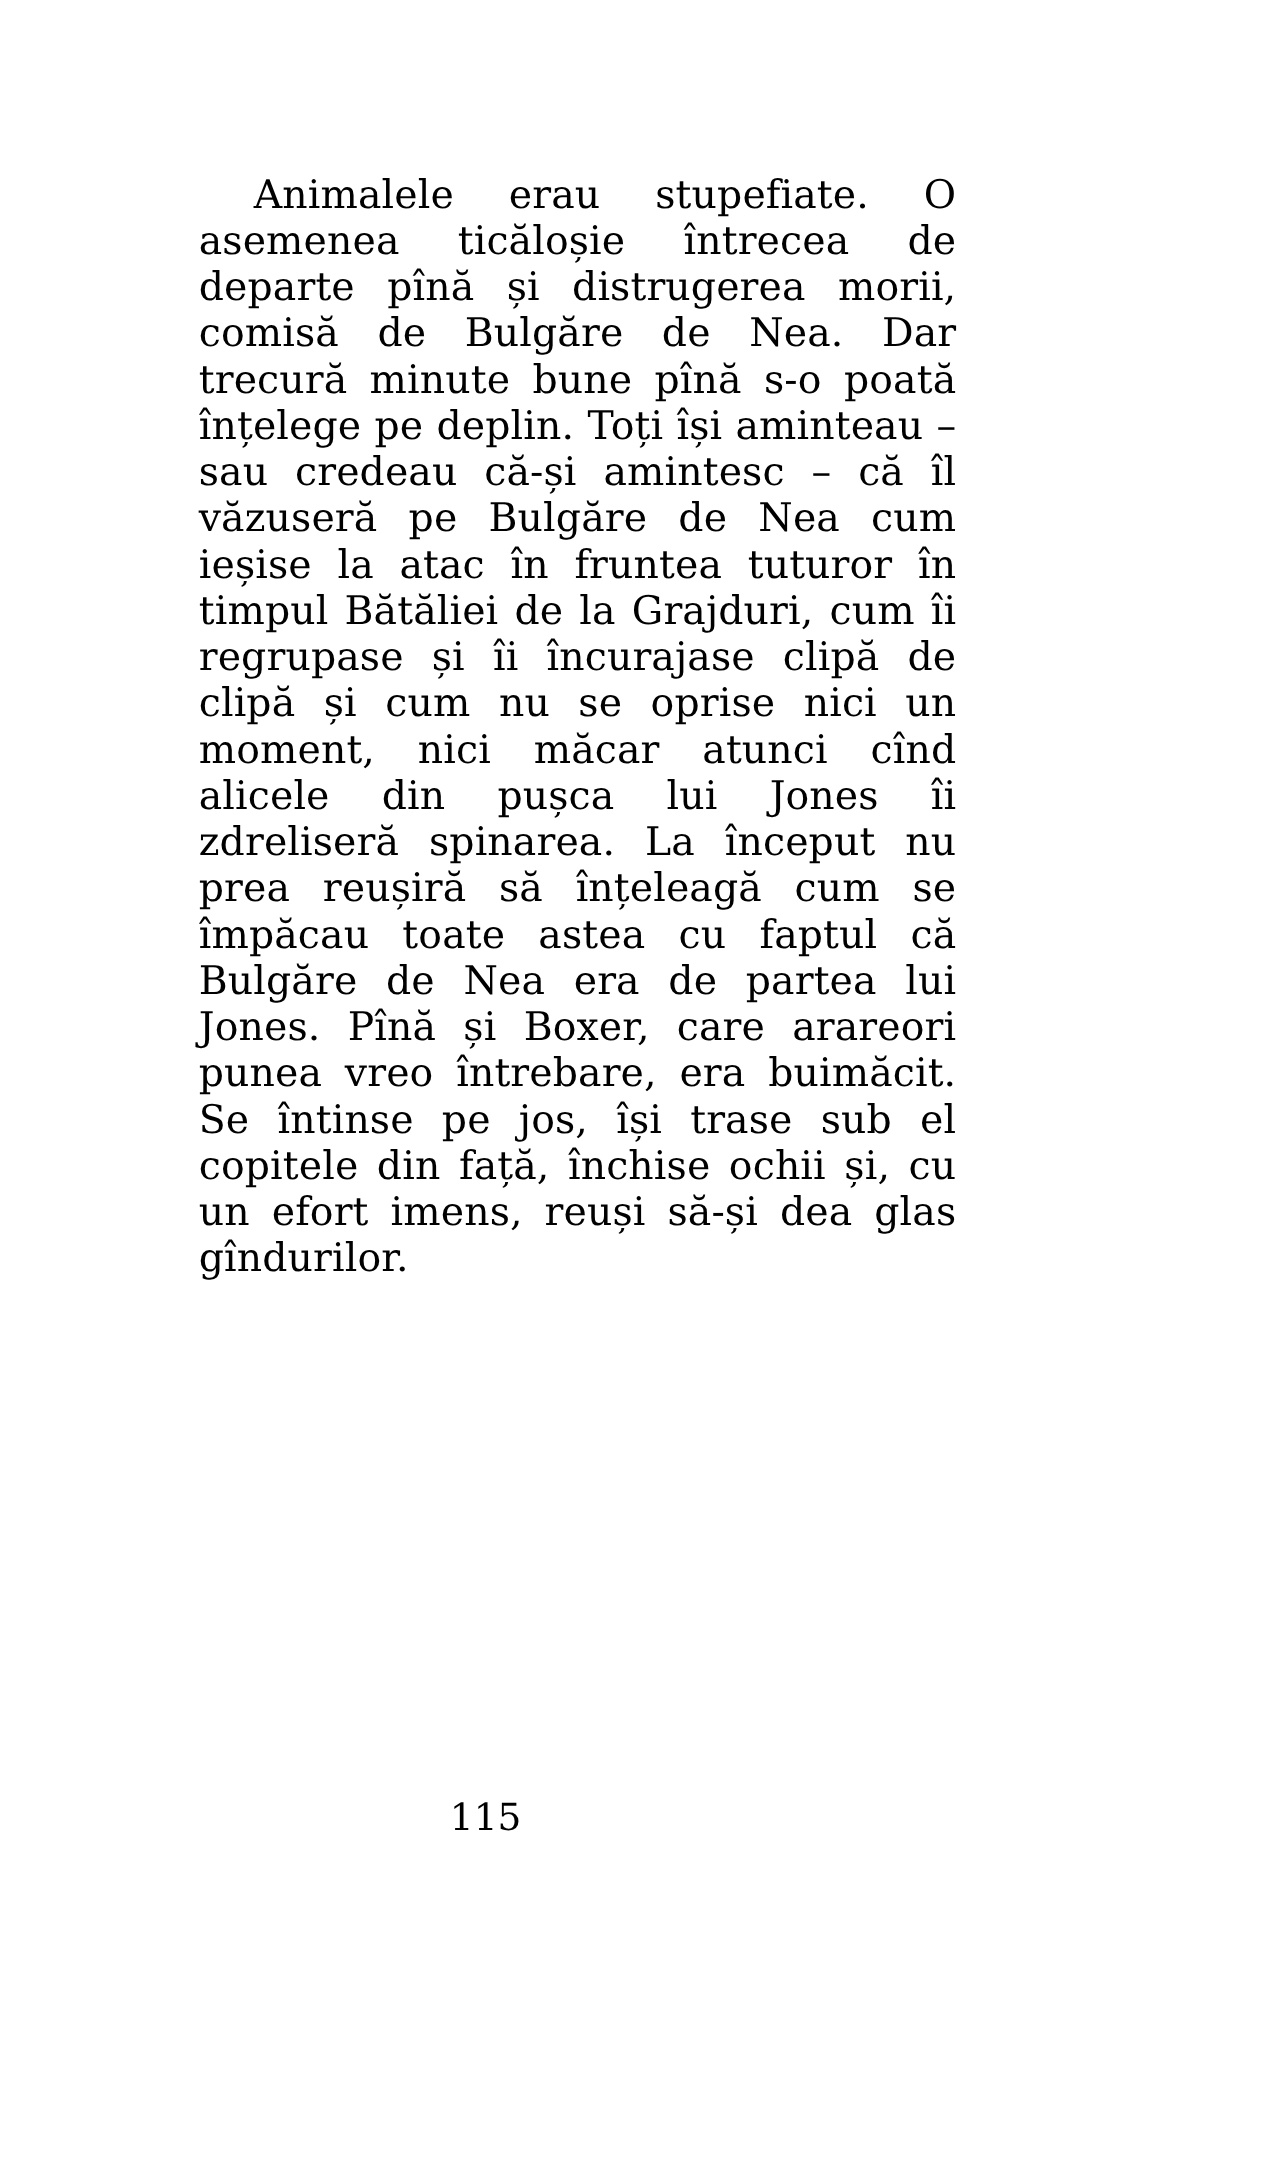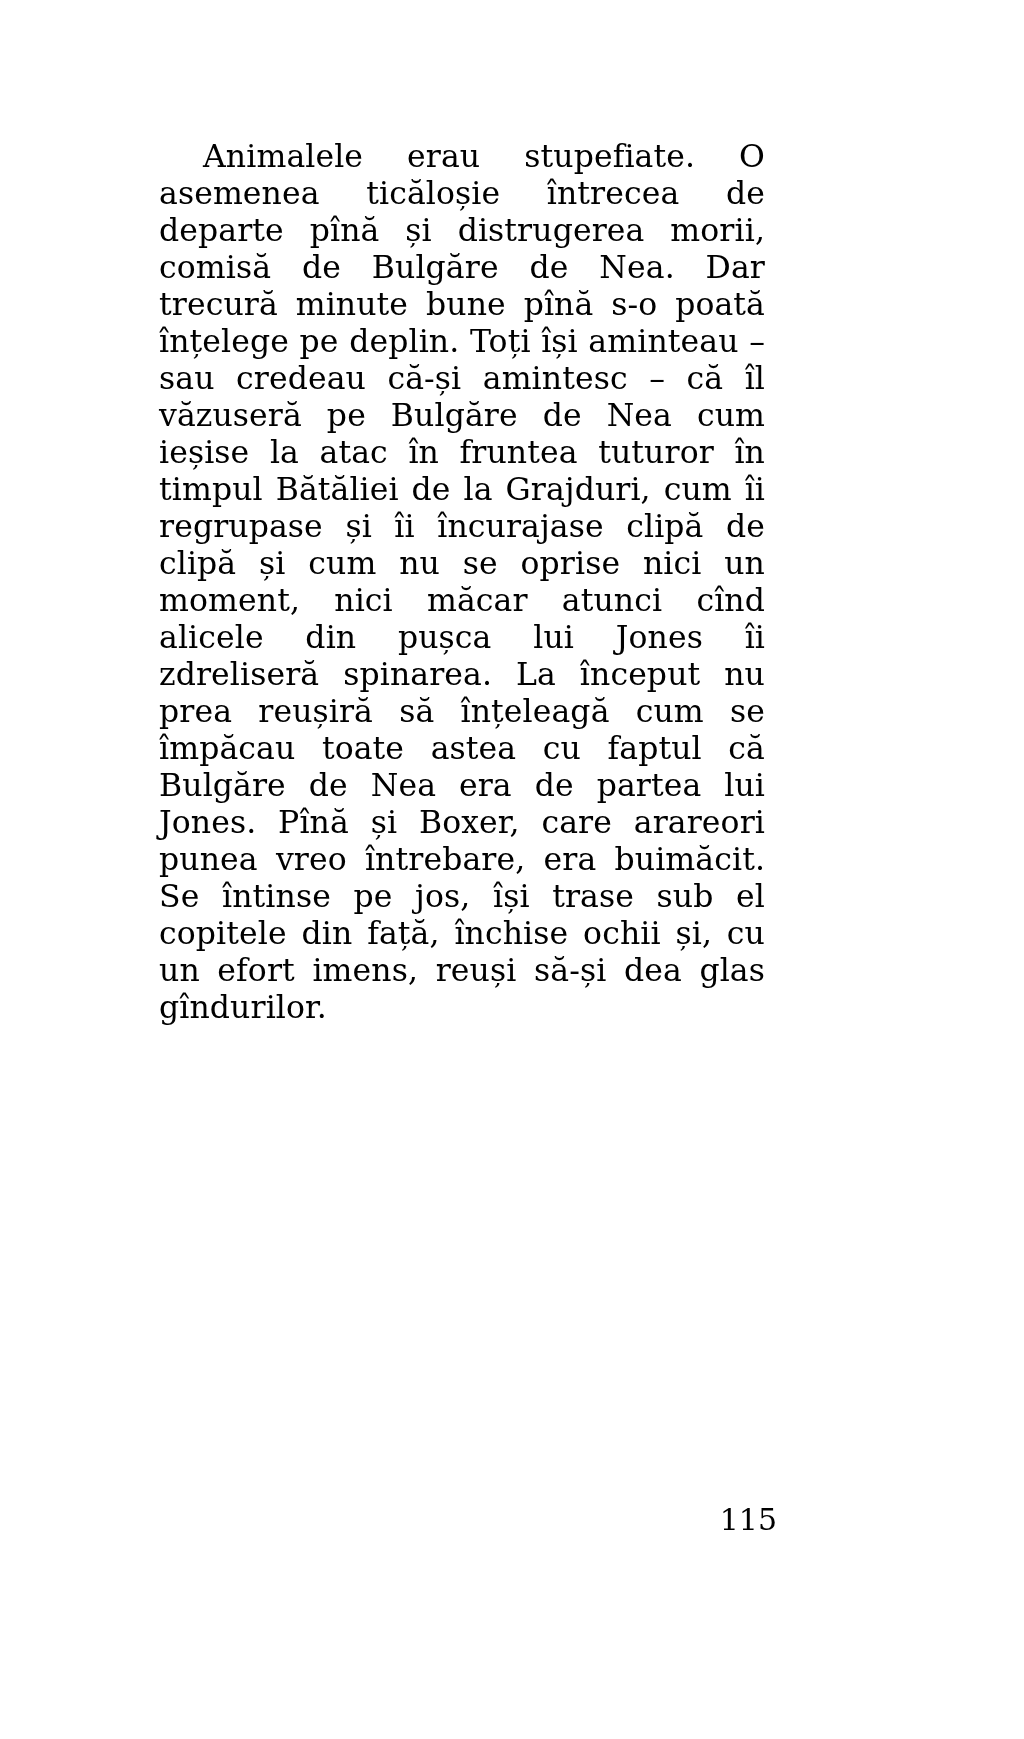--- a/index.html
+++ b/index.html
@@ -40,23 +40,23 @@
   }
   p.para.indent {
     text-indent: 44px;
   }
   p.para.last-line-left {
     text-align: justify;
   }
   .folio {
     position: absolute;
     left: 0;
-    top: 1502px;
+    top: 1437px;
     width: 777px;
-    text-align: right;
+    text-align: center;
     font-size: 30px;
     font-family: "DejaVu Serif", serif;
     color: #000000;
   }
 </style>
 </head>
 <body>
 
 <div class="page">
 

